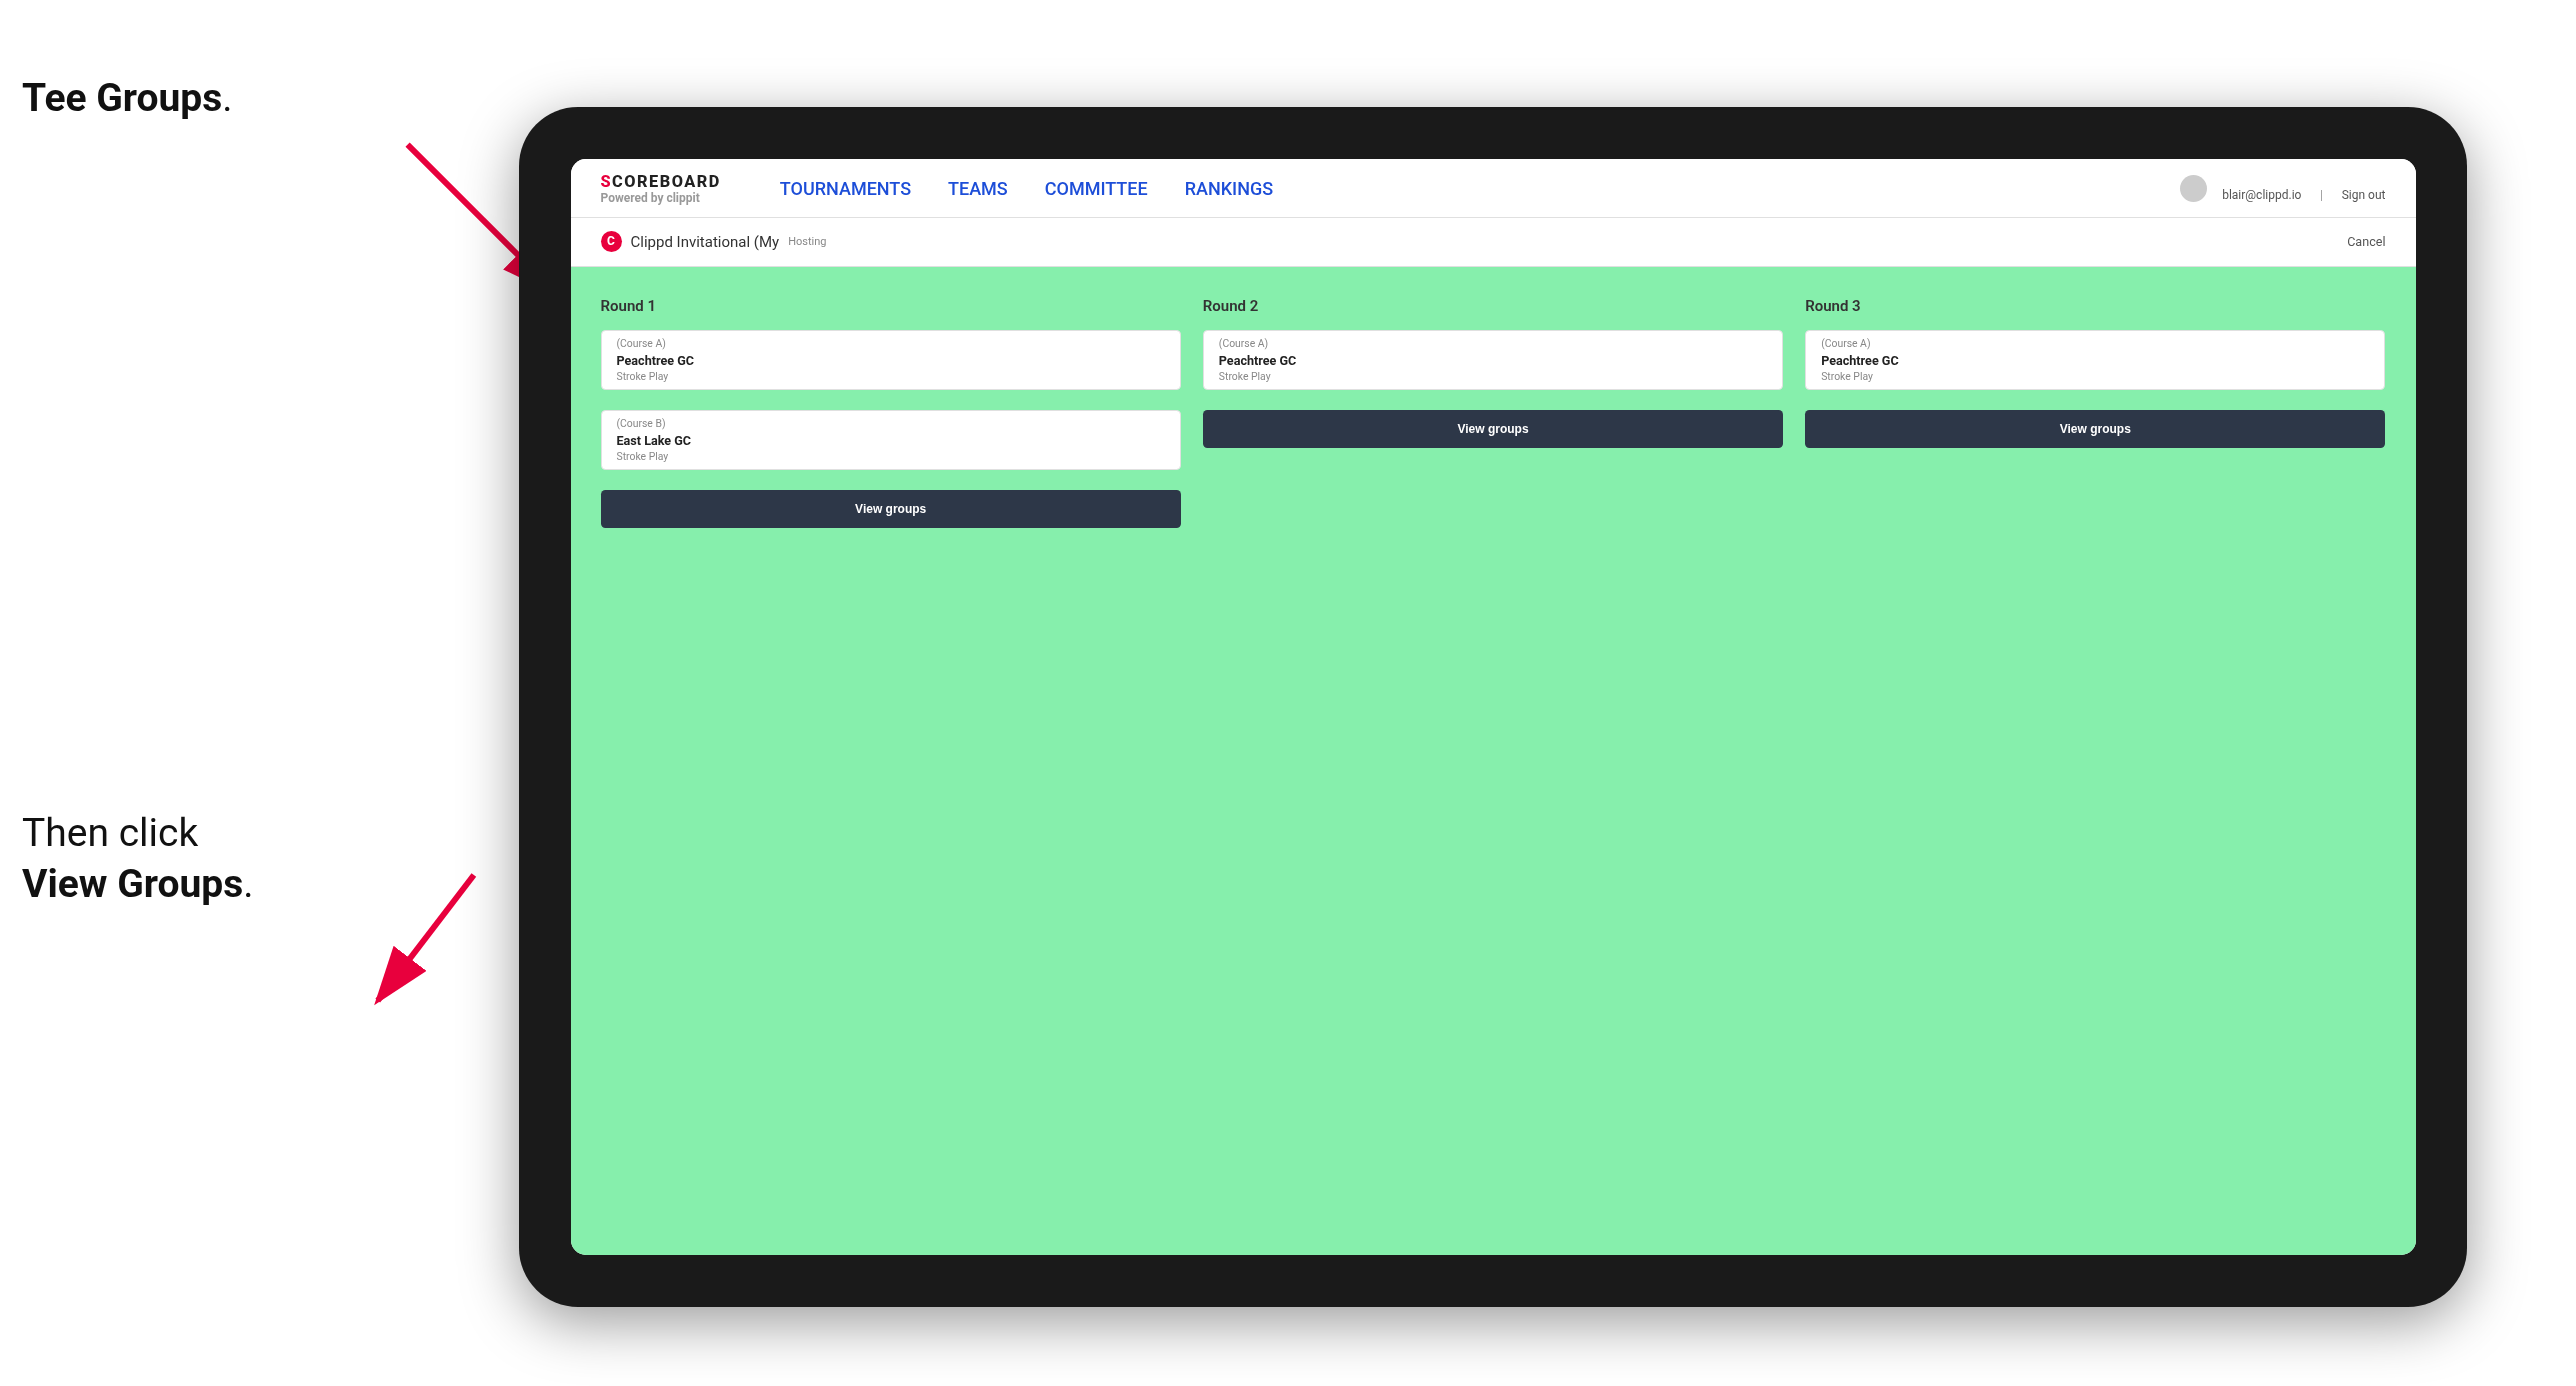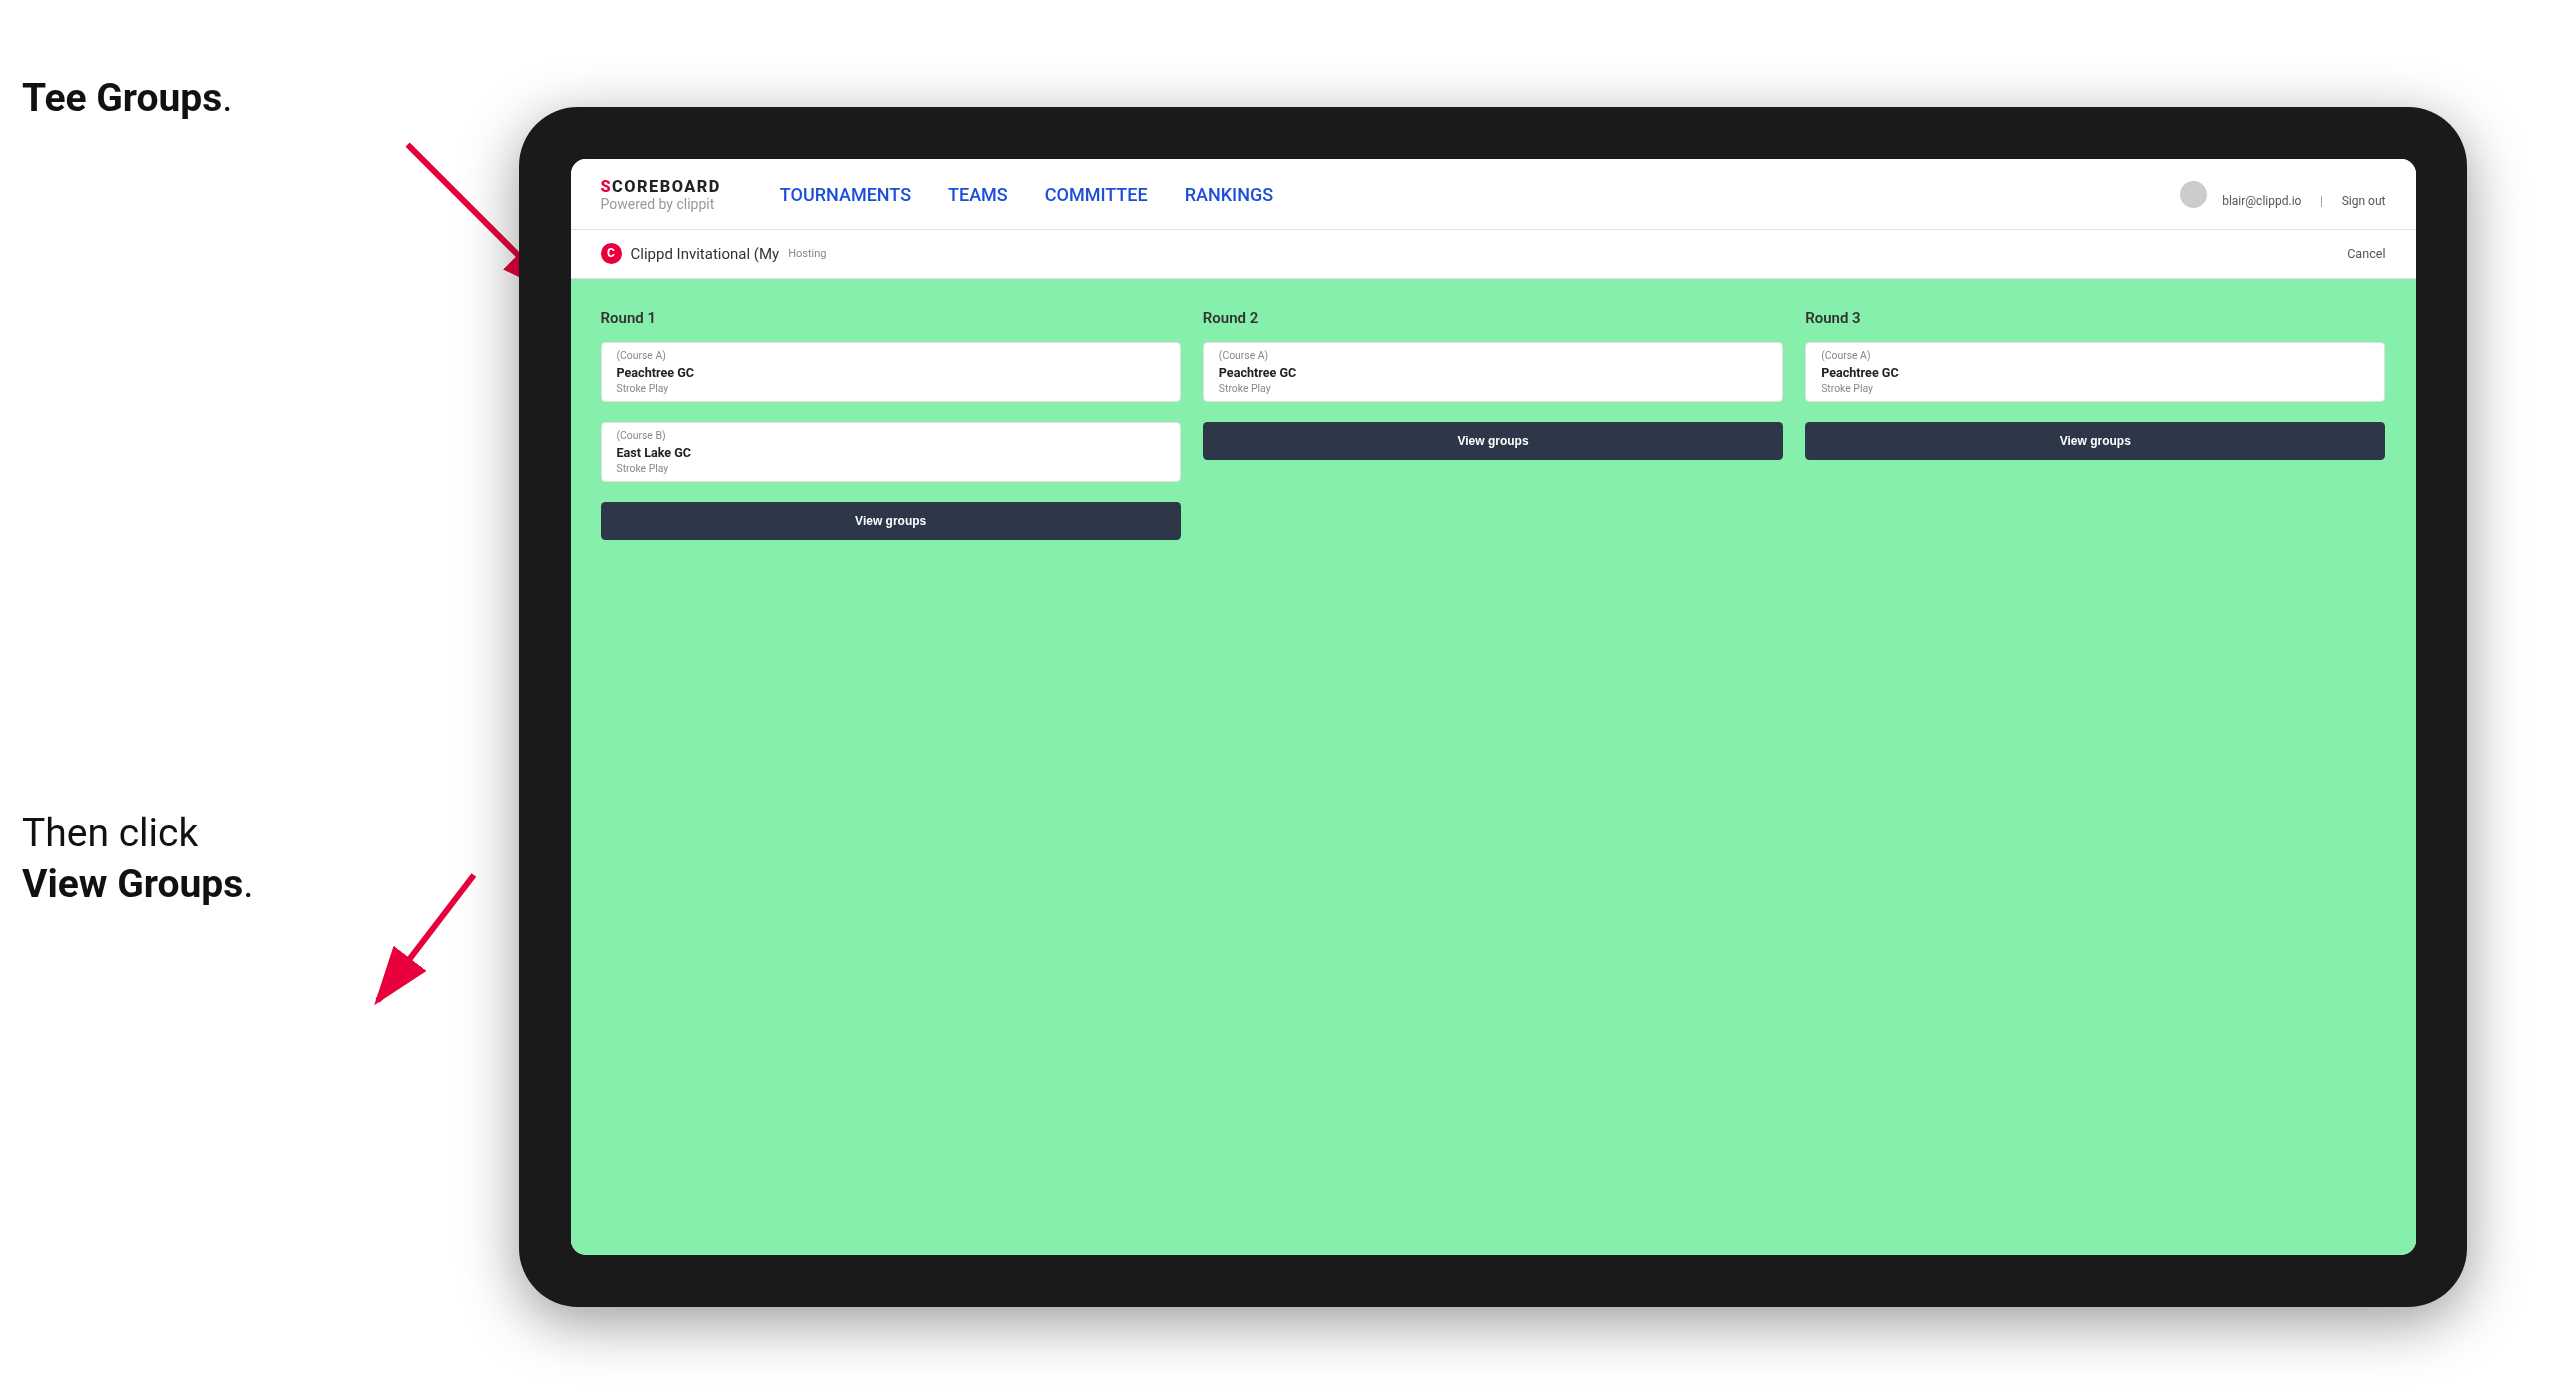--- a/index.html
+++ b/index.html
@@ -57,43 +57,44 @@
       overflow: hidden;
       display: flex;
       flex-direction: column;
     }
 
     
     .top-nav {
       background: #ffffff;
       border-bottom: 0.7px solid #e0e0e0;
       padding: 0 30px;
-      height: 71px;
+      height: 59px;
       display: flex;
       align-items: center;
       gap: 44px;
     }
 
     .logo-area {
       display: flex;
       flex-direction: column;
       margin-right: 15px;
     }
 
     .logo-text {
       font-size: 16.3px;
       font-weight: 800;
       color: #222;
       letter-spacing: 1.5px;
       text-transform: uppercase;
     }
 
     .logo-sub {
-      font-size: 14px;
+      font-size: 12px;
       color: #999;
+      font-weight: bold;
     }
 
     .nav-links {
       display: flex;
       gap: 37px;
       flex: 1;
     }
 
     .nav-link {
       font-size: 18px;

